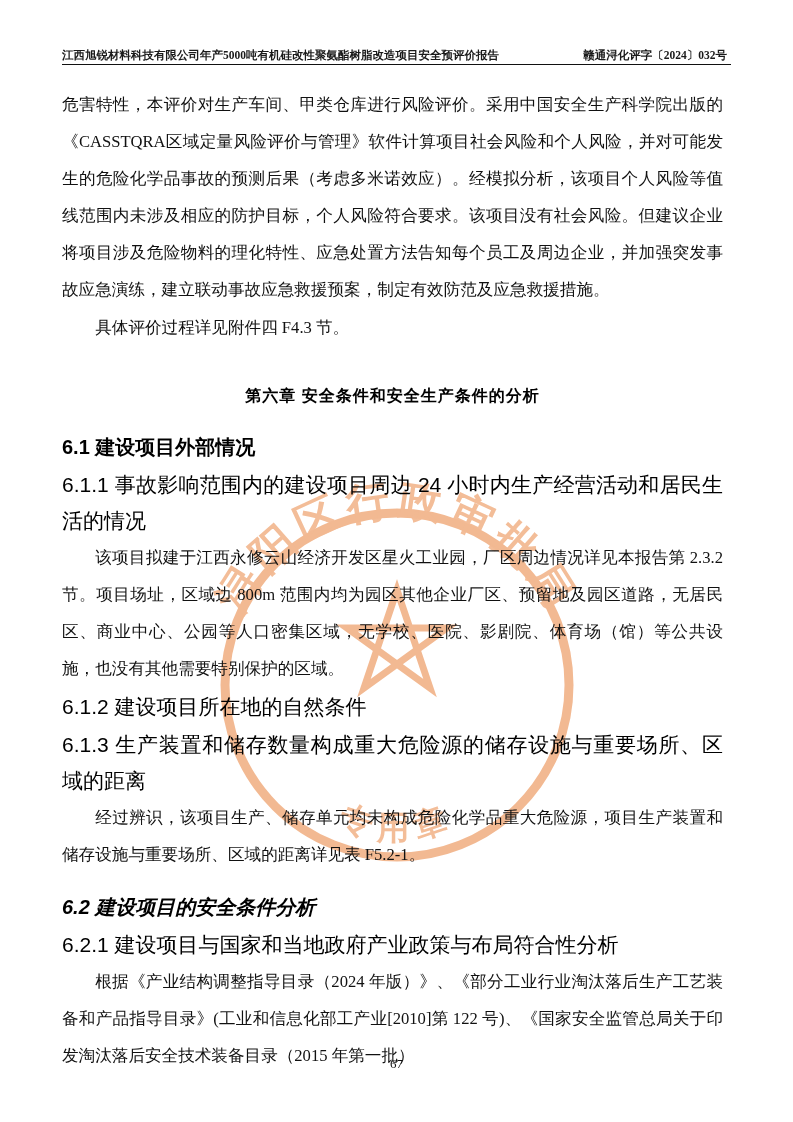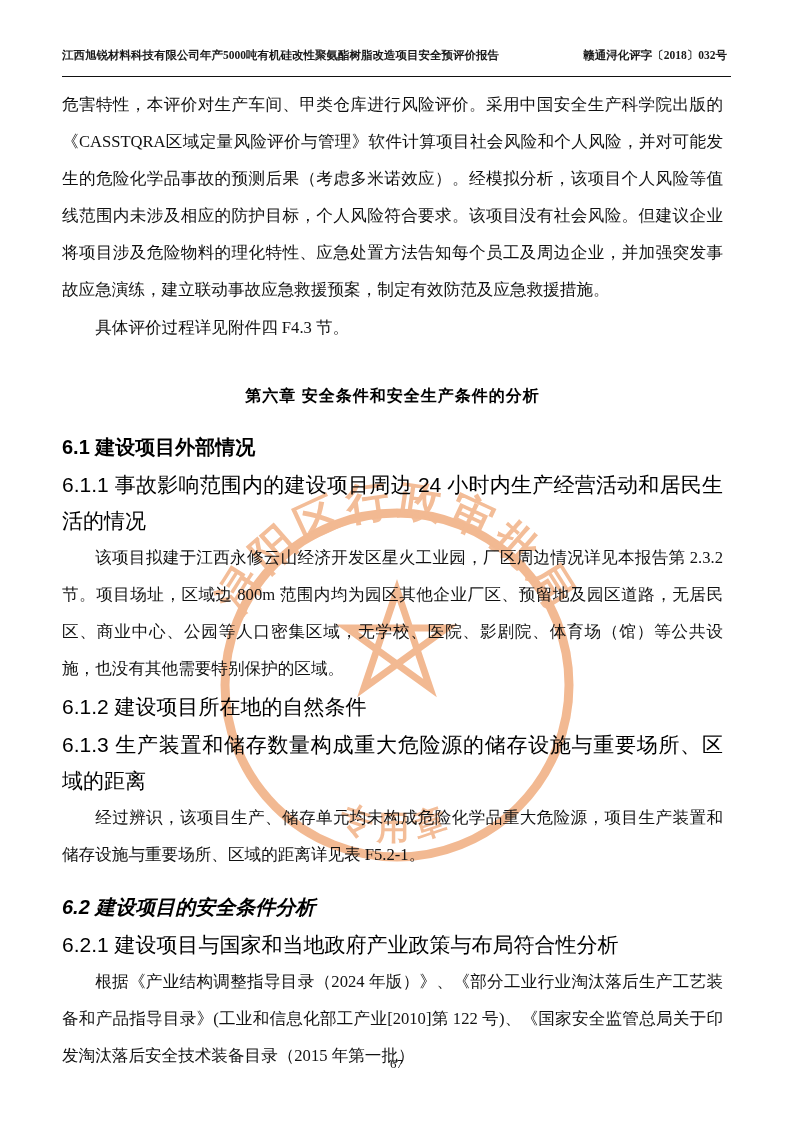--- a/index.html
+++ b/index.html
@@ -44,21 +44,21 @@
     z-index: 4;
   }
   .header-row {
     display: flex;
     justify-content: space-between;
     align-items: flex-start;
     font-size: 11.5px;
     font-weight: bold;
     color: #1a1a1a;
     letter-spacing: 0px;
-    padding-bottom: 12px;
+    padding-bottom: 0;
   }
   .header-left { white-space: nowrap; }
   .header-right { white-space: nowrap; padding-right: 4px; }
   .header-rule {
     border-bottom: 1.6px solid #111;
     margin-top: 1px;
   }
 
   
   .content {
@@ -139,21 +139,21 @@
           <textPath href="#botArc" startOffset="50%" text-anchor="middle">专用章</textPath>
         </text>
       </g>
       <polygon points="215,120 248,218 165,158 265,158 182,218" fill="none" stroke="#e8803a" stroke-width="7"></polygon>
     </svg>
   </div>
 
   <div class="header">
     <div class="header-row">
       <span class="header-left">江西旭锐材料科技有限公司年产5000吨有机硅改性聚氨酯树脂改造项目安全预评价报告</span>
-      <span class="header-right">赣通浔化评字〔2018〕032号</span>
+      <span class="header-right">赣通浔化评字〔2024〕032号</span>
     </div>
     <div class="header-rule"></div>
   </div>
 
   <div class="content">
 
     <p>危害特性，本评价对生产车间、甲类仓库进行风险评价。采用中国安全生产科学院出版的《CASSTQRA区域定量风险评价与管理》软件计算项目社会风险和个人风险，并对可能发生的危险化学品事故的预测后果（考虑多米诺效应）。经模拟分析，该项目个人风险等值线范围内未涉及相应的防护目标，个人风险符合要求。该项目没有社会风险。但建议企业将项目涉及危险物料的理化特性、应急处置方法告知每个员工及周边企业，并加强突发事故应急演练，建立联动事故应急救援预案，制定有效防范及应急救援措施。</p>
 
     <p class="indent">具体评价过程详见附件四 F4.3 节。</p>
 

